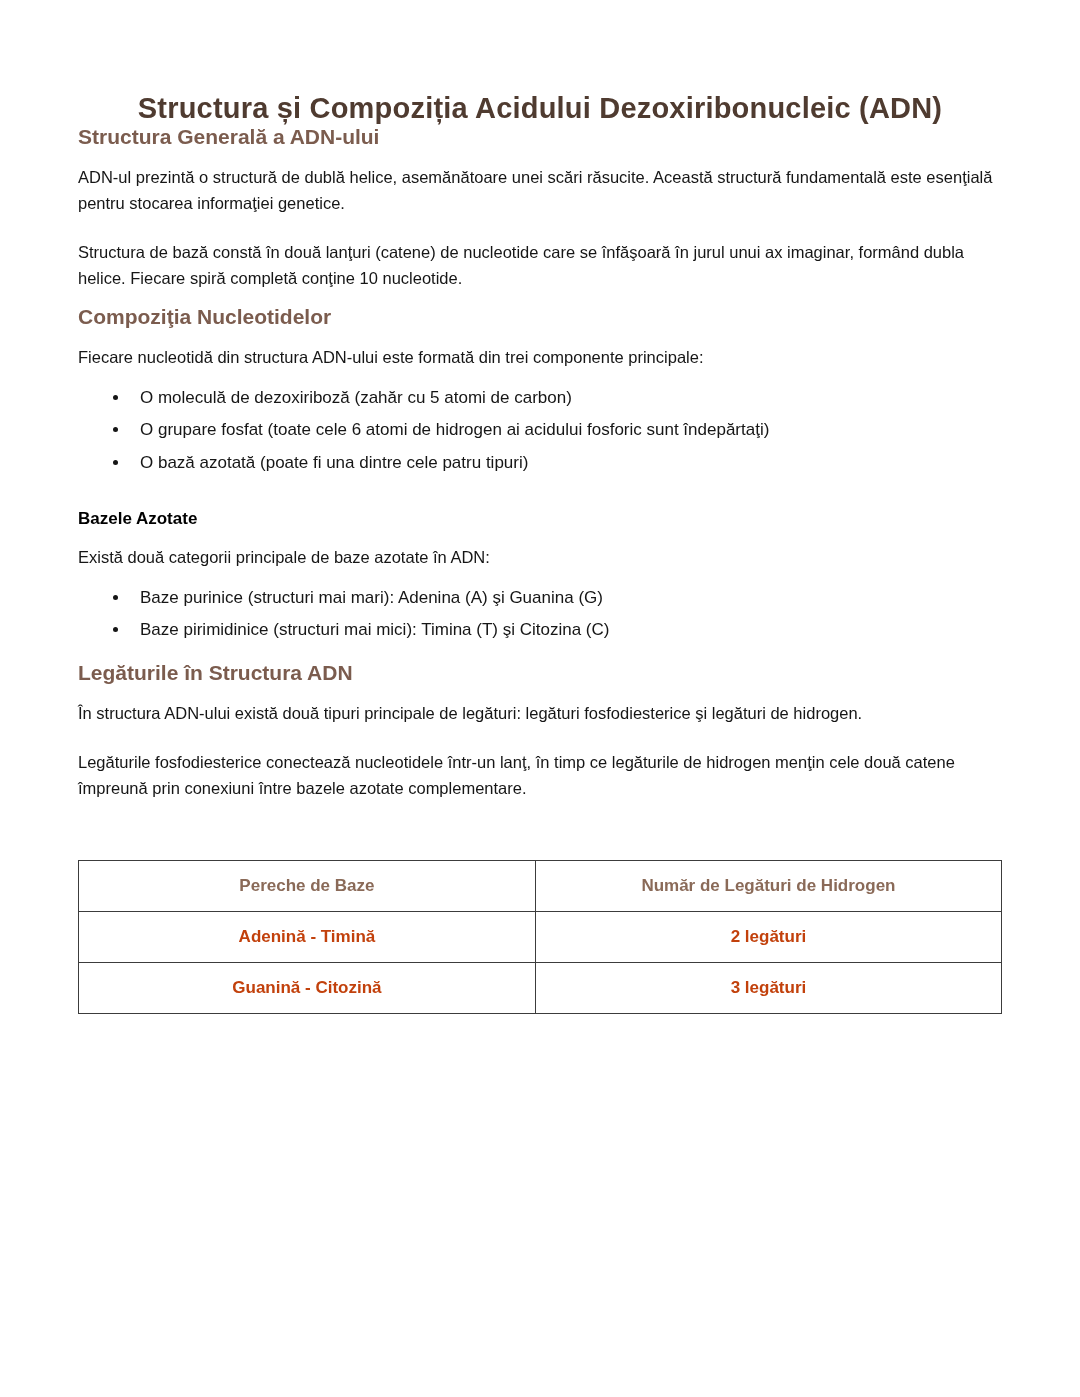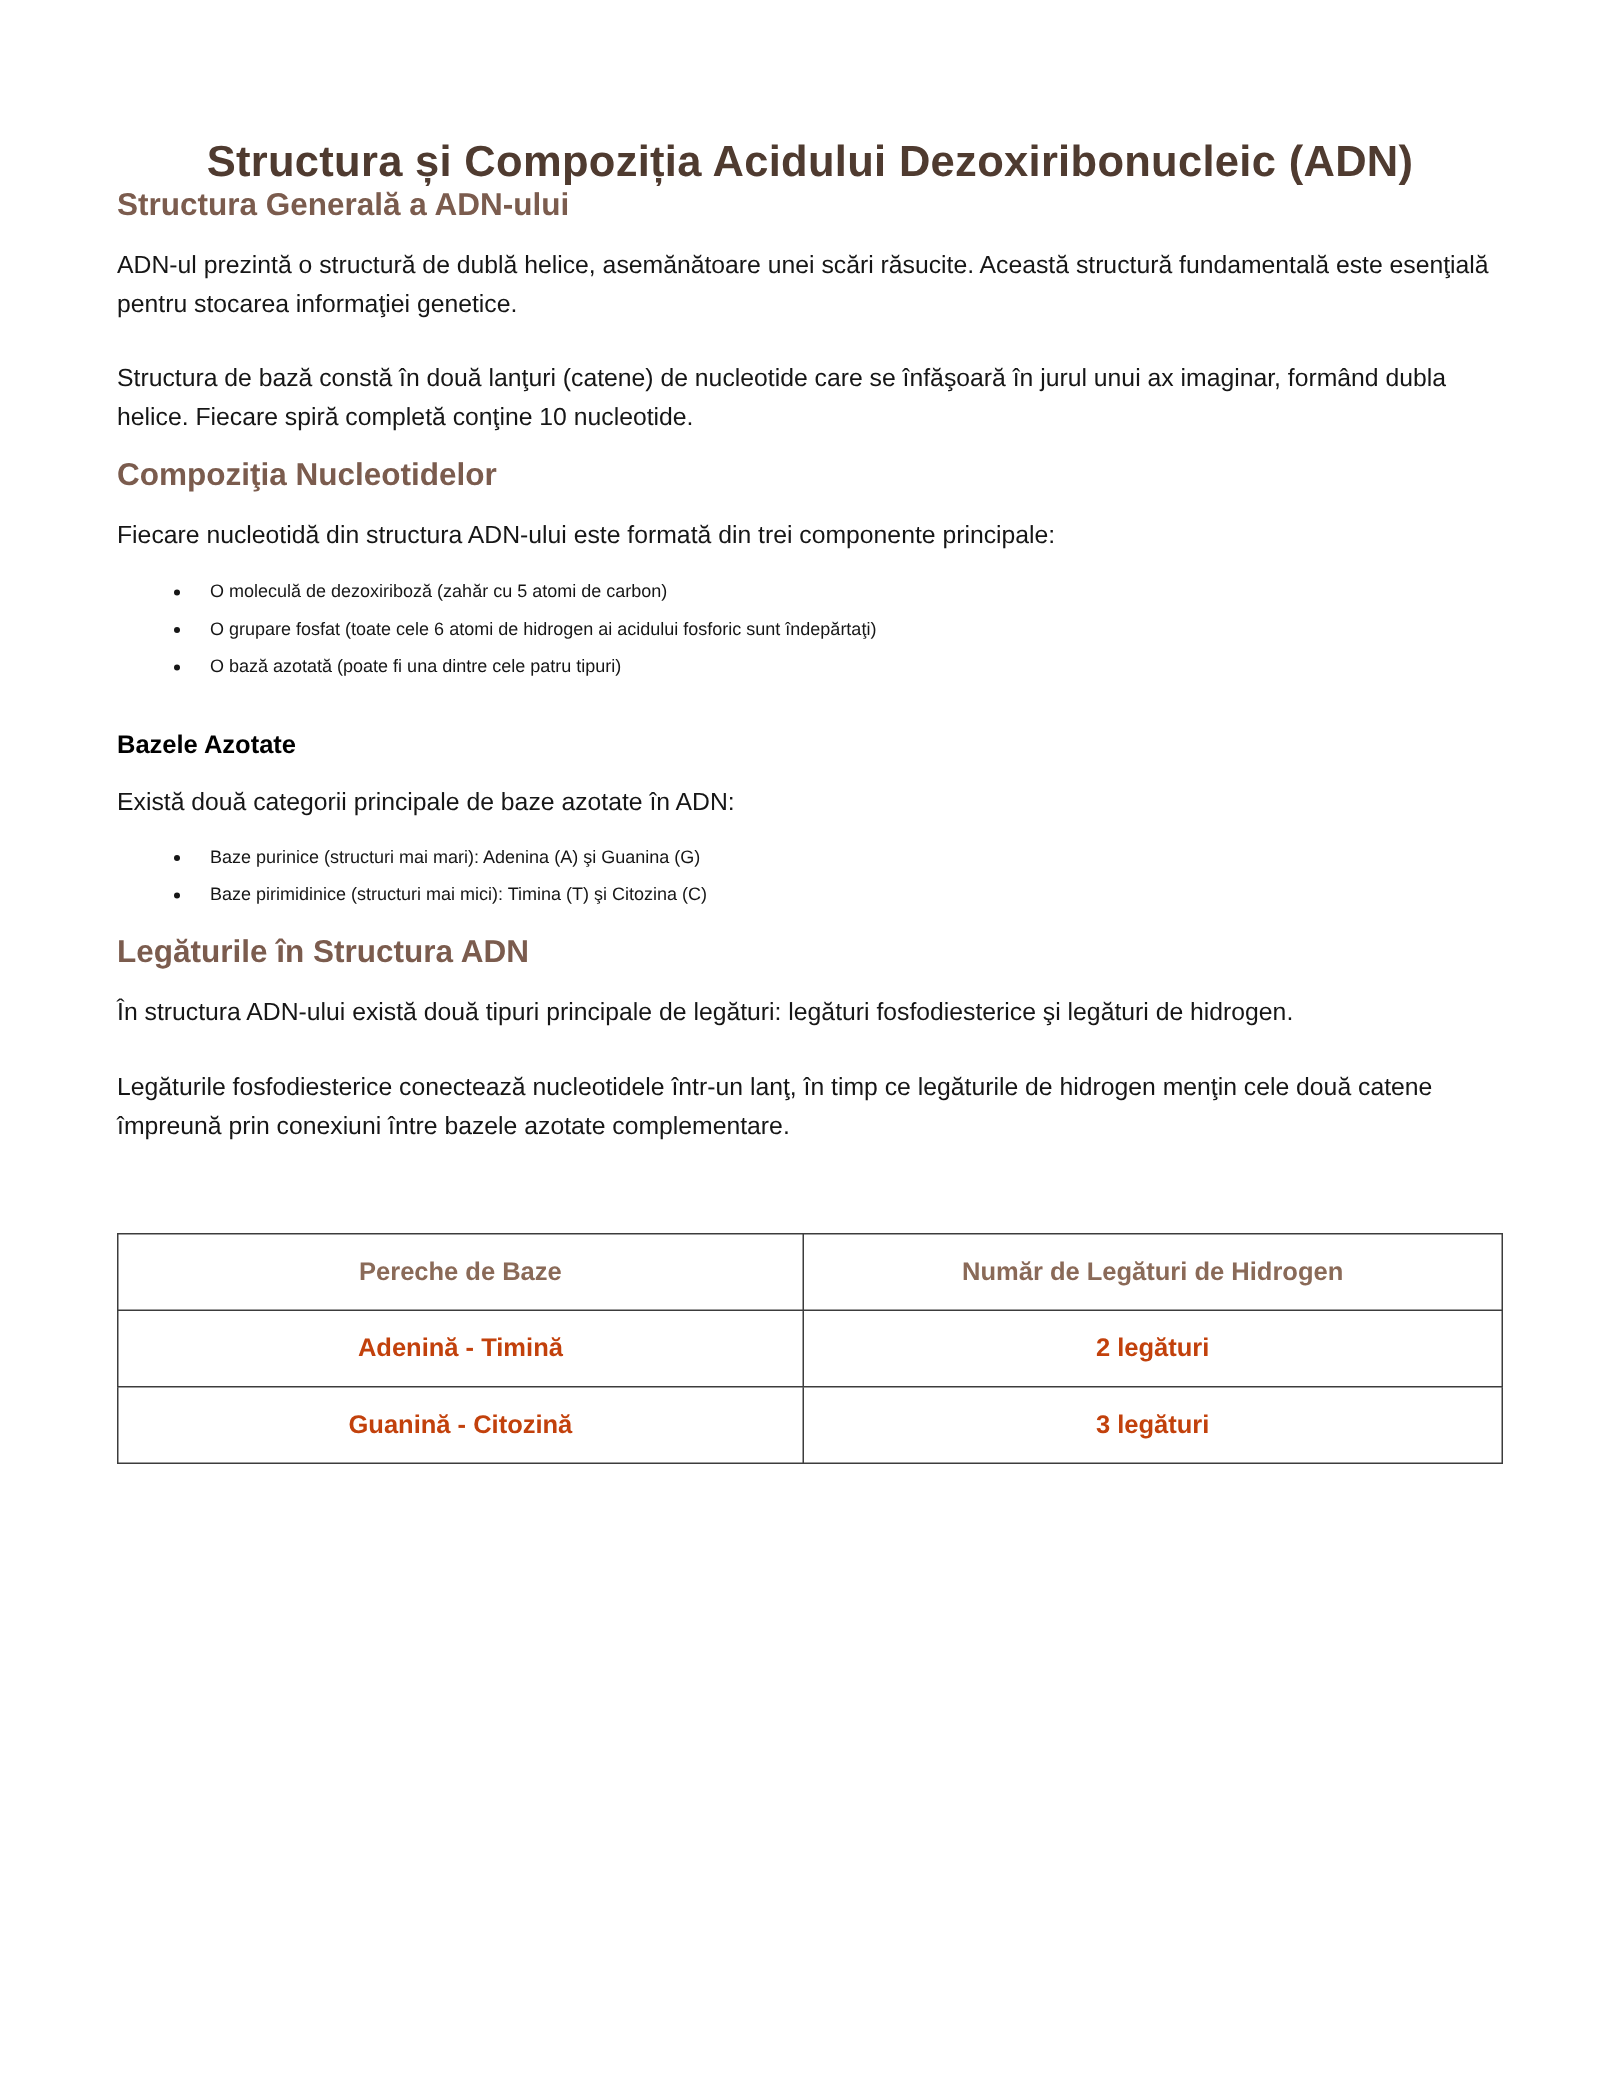--- a/index.html
+++ b/index.html
@@ -49,21 +49,21 @@
     margin: 16px 0 14px 0;
     max-width: 930px;
   }
   p.body-text + p.body-text { margin-top: 24px; }
   ul.bullet-list {
     margin: 4px 0 18px 0;
     padding-left: 52px;
     list-style: disc;
   }
   ul.bullet-list li {
-    font-size: 12px;
+    font-size: 17px;
     line-height: 1.5;
     color: #161616;
     margin: 7px 0;
     padding-left: 10px;
   }
   table.data-table {
     width: 100%;
     border-collapse: collapse;
     margin-top: 58px;
   }

